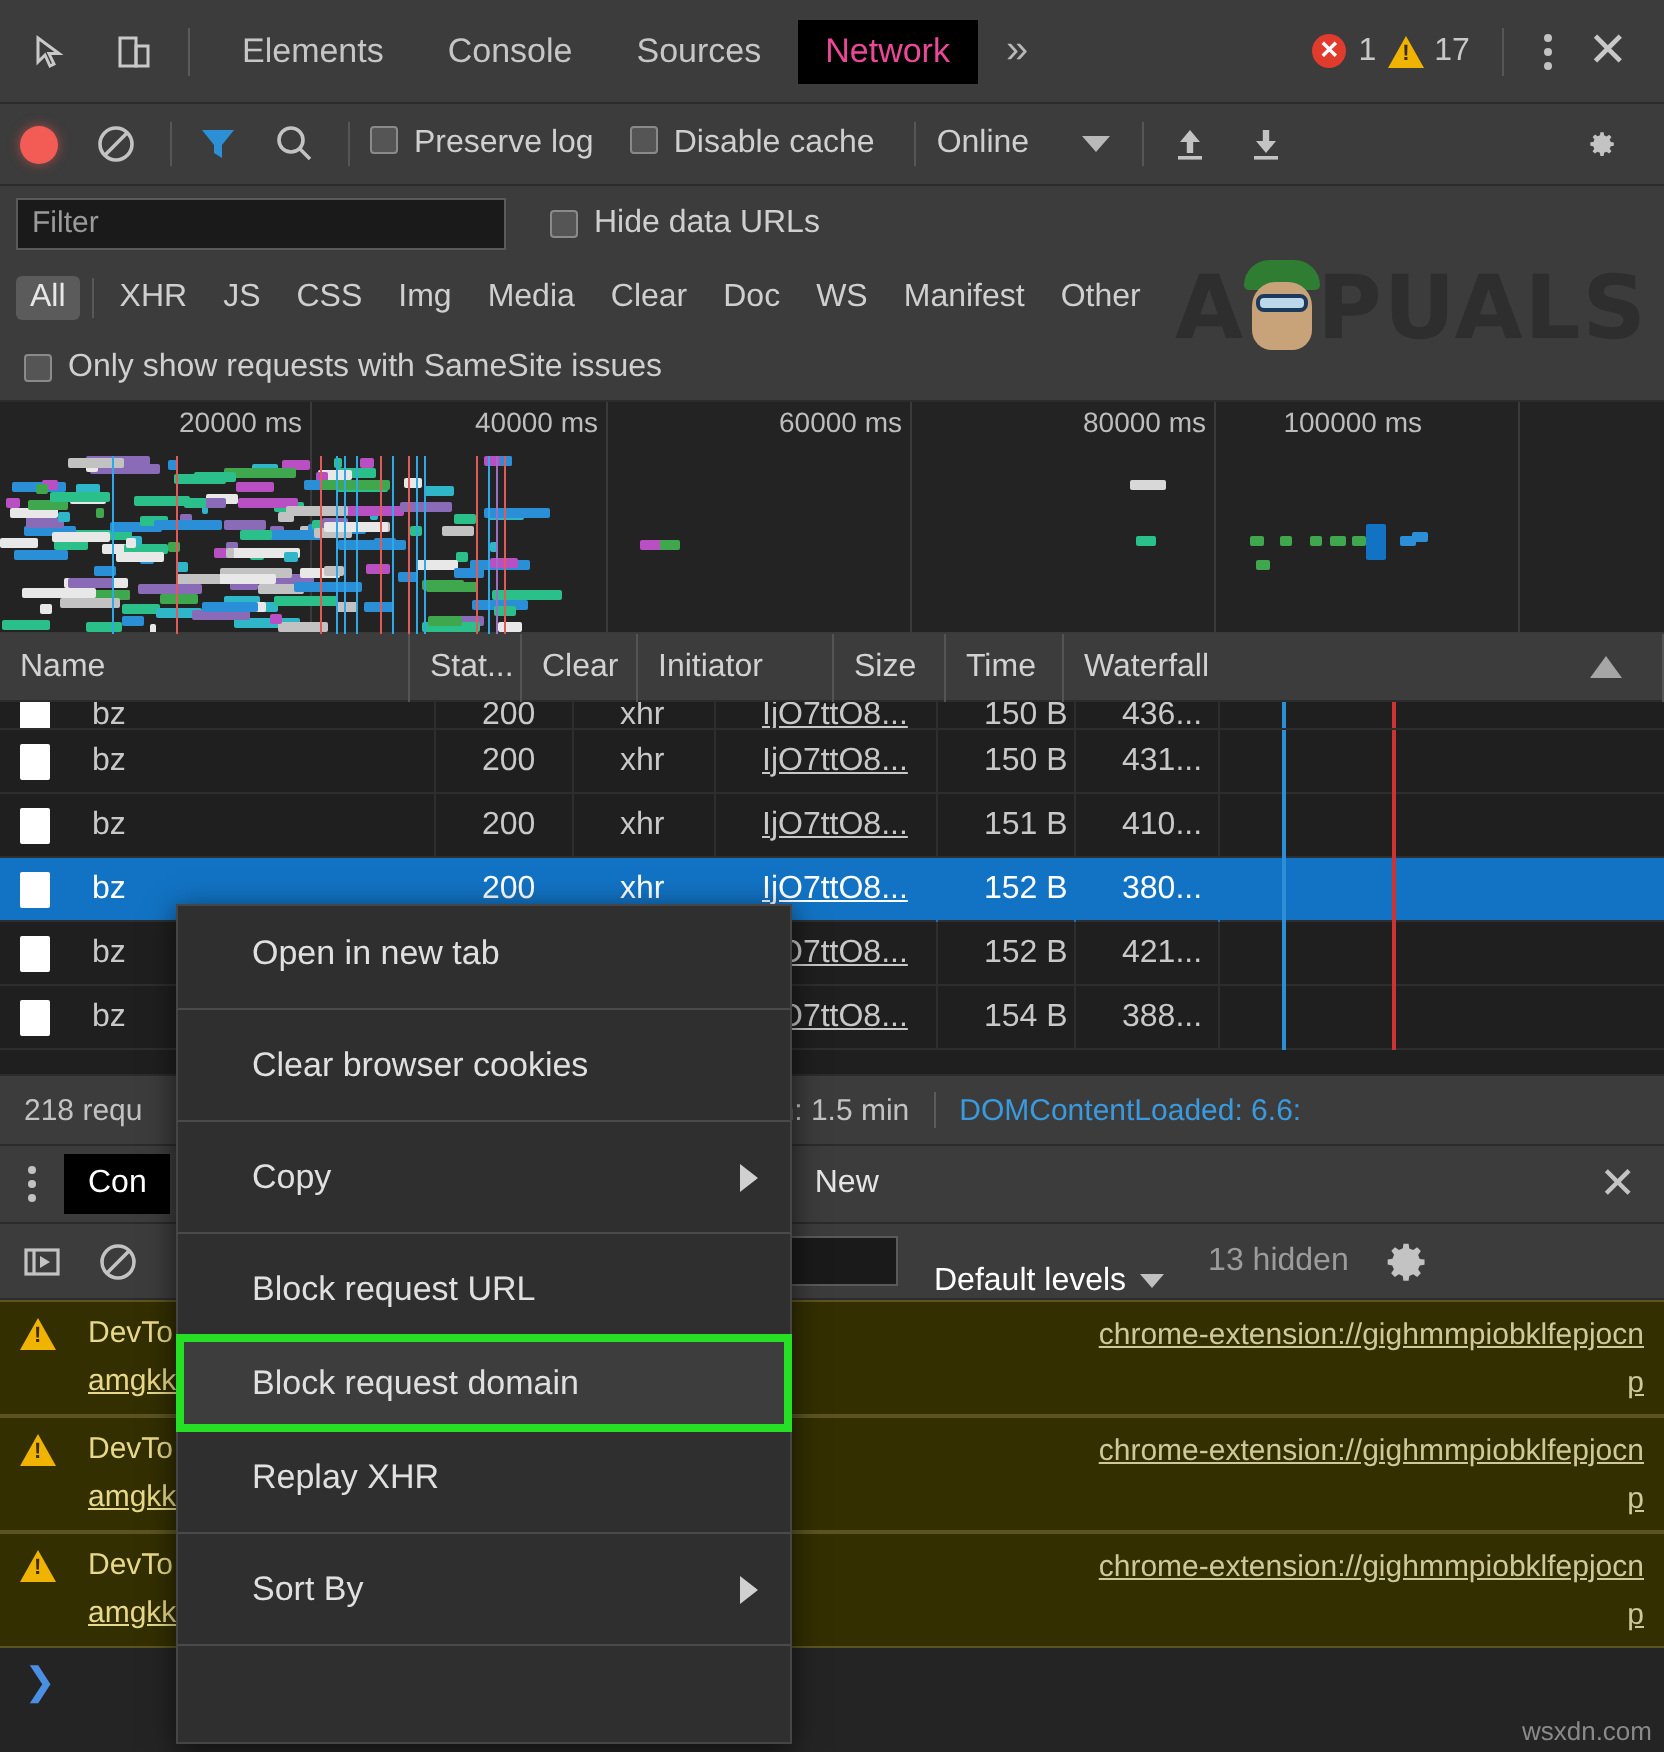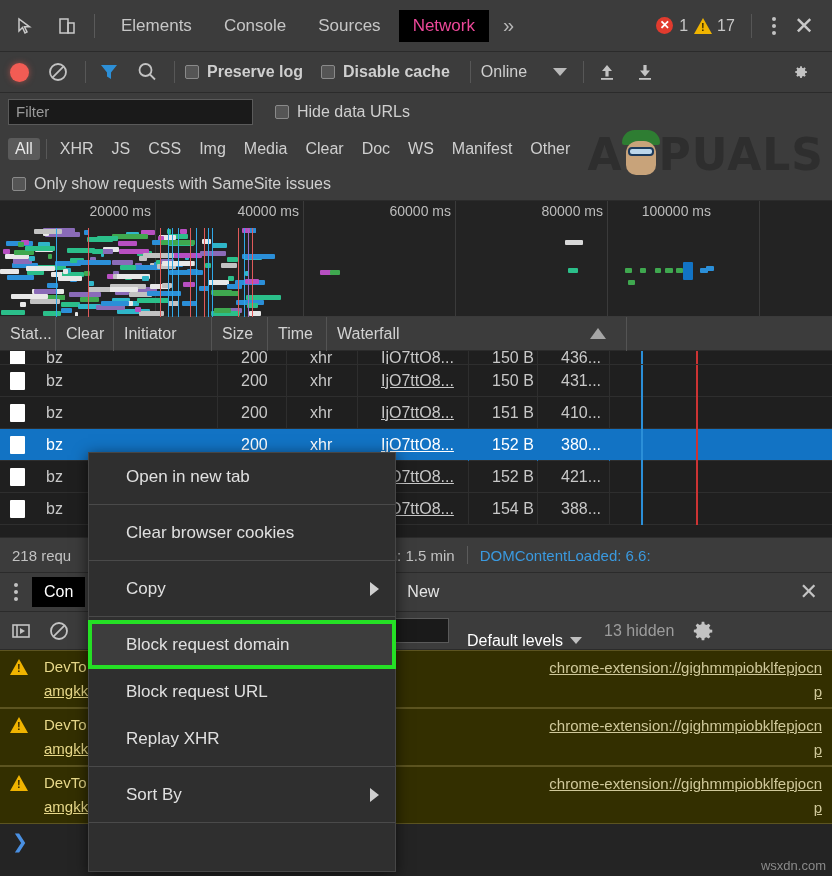--- a/index.html
+++ b/index.html
@@ -57,21 +57,21 @@
   }
   .rec-dot { width: 19px; height: 19px; border-radius: 50%; background: #f25c54;
              box-shadow: 0 0 6px rgba(242,92,84,.55); margin-right: 16px; }
   .ico { color: #c3c3c3; display:flex; align-items:center; justify-content:center;
          width: 26px; height: 26px; margin-right: 12px; }
   .ico.blue { color: #5b9bd5; }
   .ntsep { width: 1px; height: 22px; background: #575757; margin: 0 10px 0 2px; }
   .cbx { width: 14px; height: 14px; border: 1px solid #8a8a8a; background: #555; border-radius: 2px;
          display:inline-block; vertical-align: middle; }
   .cblabel { font-size: 16px; color: #cfcfcf; margin-left: 8px; white-space: nowrap; }
-  .cbwrap { display:flex; align-items:center; margin-right: 18px; font-weight: bold; }
+  .cbwrap { display:flex; align-items:flex-start; margin-right: 18px; }
   .online { font-size: 16px; color: #cfcfcf; margin-right: 26px; }
   .caret { width:0;height:0;border-left:7px solid transparent;border-right:7px solid transparent;
            border-top:8px solid #b9b9b9; margin-right: 14px; }
 
   
   .filterrow {
     position: absolute; left: 0; top: 93px; width: 832px; height: 38px;
     background: #3c3c3c; display: flex; align-items: center; padding-left: 8px;
   }
   .filterbox {
@@ -543,20 +543,21 @@
     <div class="ovline" style="left:204px;background:#e05a5a"></div>
     <div class="ovline" style="left:208px;background:#2fa8e8"></div>
     <div class="ovline" style="left:212px;background:#2fa8e8"></div>
     <div class="ovline" style="left:238px;background:#e05a5a"></div>
     <div class="ovline" style="left:244px;background:#2fa8e8"></div>
     <div class="ovline" style="left:248px;background:#9a6fc4"></div>
     <div class="ovline" style="left:252px;background:#e05a5a"></div>
   </div>
 
   <div class="tablehead">
+    <div class="th" style="width:205px">Name</div>
     <div class="th" style="width:56px">Stat...</div>
     <div class="th" style="width:58px">Clear</div>
     <div class="th" style="width:98px">Initiator</div>
     <div class="th" style="width:56px">Size</div>
     <div class="th" style="width:59px">Time</div>
     <div class="th" style="width:300px;position:relative">
       <span>Waterfall</span>
       <span class="sortarrow"></span>
     </div>
   </div>
@@ -724,25 +725,25 @@
       <div class="mi-sep"></div>
       <div class="mi">
         <span>Clear browser cookies</span>
       </div>
       <div class="mi-sep"></div>
       <div class="mi">
         <span>Copy</span>
         <span class="subarrow"></span>
       </div>
       <div class="mi-sep"></div>
+      <div class="mi">
+        <span>Block request URL</span>
+      </div>
       <div class="mi hl">
         <span>Block request domain</span>
-      </div>
-      <div class="mi">
-        <span>Block request URL</span>
       </div>
       <div class="mi">
         <span>Replay XHR</span>
       </div>
       <div class="mi-sep"></div>
       <div class="mi">
         <span>Sort By</span>
         <span class="subarrow"></span>
       </div>
       <div class="mi-sep"></div>

